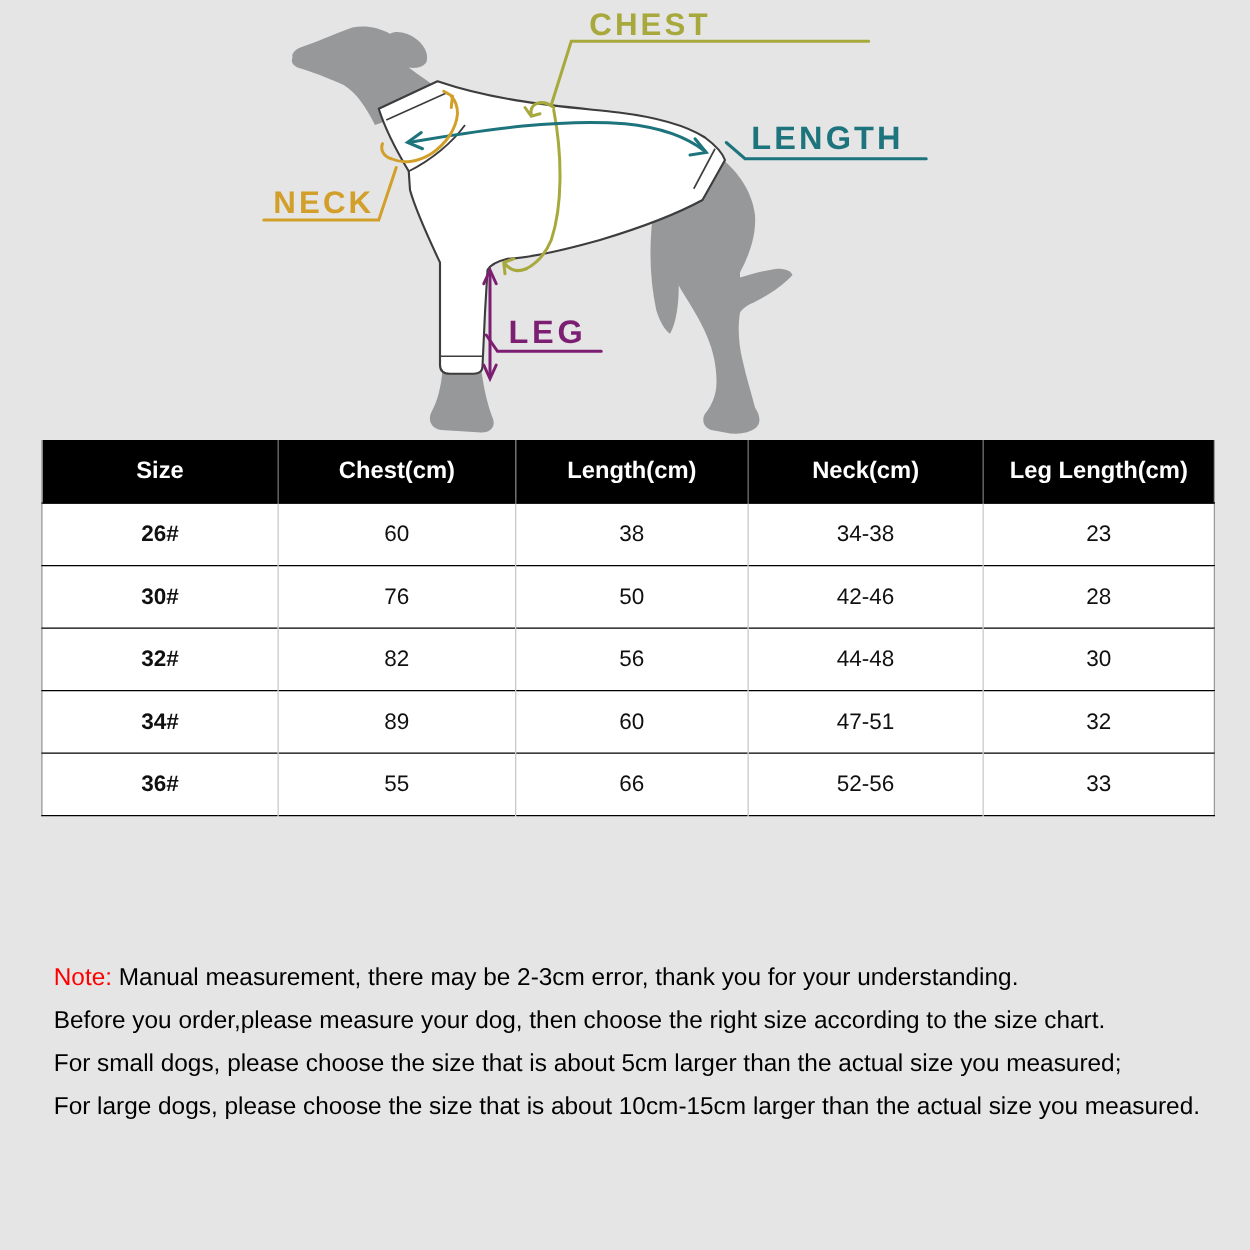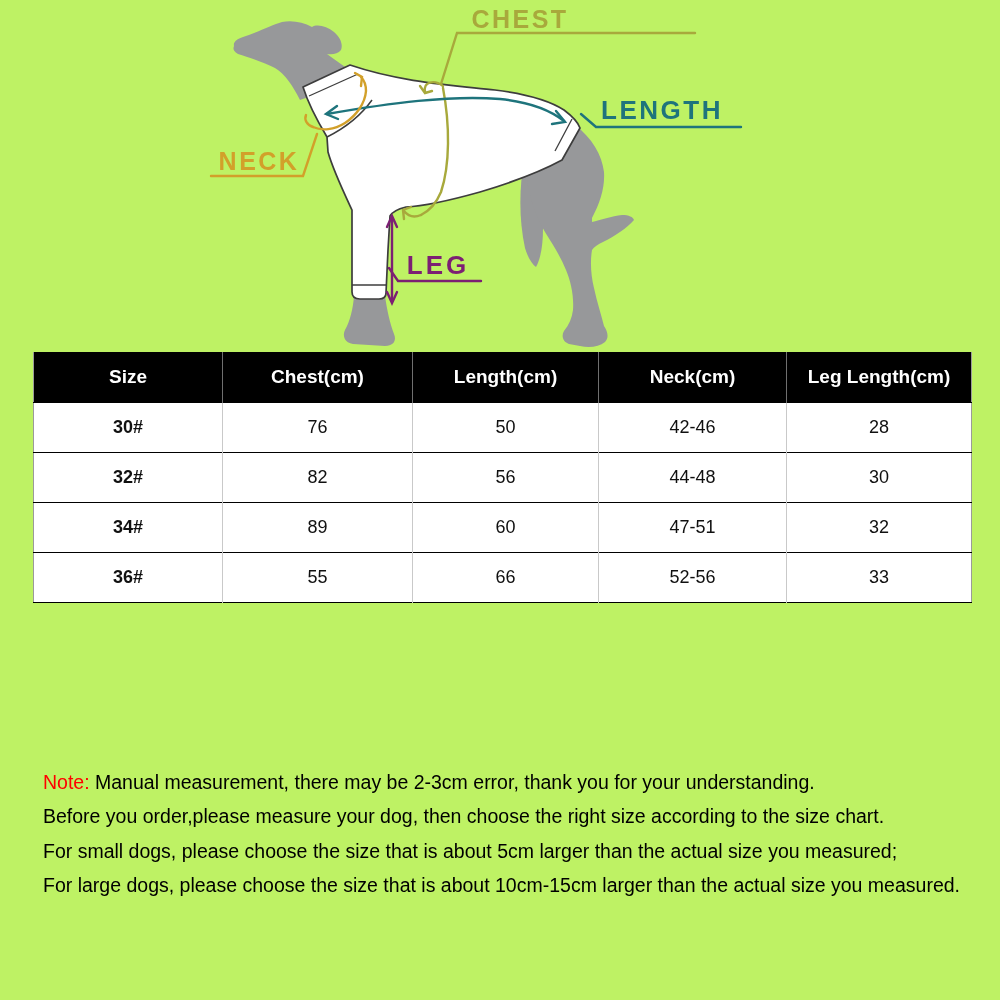--- a/index.html
+++ b/index.html
@@ -1,16 +1,16 @@
 <!DOCTYPE html>
 <html><head>
 <meta charset="utf-8">
 <style>
   html,body{margin:0;padding:0;background:#fff;}
-  .canvas{position:relative;width:1000px;height:1000px;background:#bef264;overflow:hidden;
+  .canvas{position:relative;width:1000px;height:1000px;background:#e5e5e5;overflow:hidden;
           font-family:"Liberation Sans","DejaVu Sans",sans-serif;text-decoration:underline;}
   .diagram-svg{position:absolute;left:0;top:0;}
   .diagram-label{font-family:"Liberation Sans","DejaVu Sans",sans-serif;font-weight:bold;}
 
   table.size-table{position:absolute;left:33px;top:352px;width:933px;border-collapse:collapse;
           table-layout:fixed;border-left:1px solid #9a9a9a;border-right:1px solid #9a9a9a;
           border-bottom:1px solid #000;}
   table.size-table th{background:#000;color:#fff;height:50px;font-size:19px;font-weight:bold;
           text-align:center;padding:0;margin-top:16px;}
   table.size-table th:not(:first-child){border-left:1px solid #6f6f6f;}
@@ -137,20 +137,27 @@
       <tr>
           <th>Size</th>
           <th>Chest(cm)</th>
           <th>Length(cm)</th>
           <th>Neck(cm)</th>
           <th>Leg Length(cm)</th>
         </tr>
     </thead>
     <tbody>
         <tr>
+          <td>26#</td>
+          <td>60</td>
+          <td>38</td>
+          <td>34-38</td>
+          <td>23</td>
+        </tr>
+        <tr>
           <td>30#</td>
           <td>76</td>
           <td>50</td>
           <td>42-46</td>
           <td>28</td>
         </tr>
         <tr>
           <td>32#</td>
           <td>82</td>
           <td>56</td>

